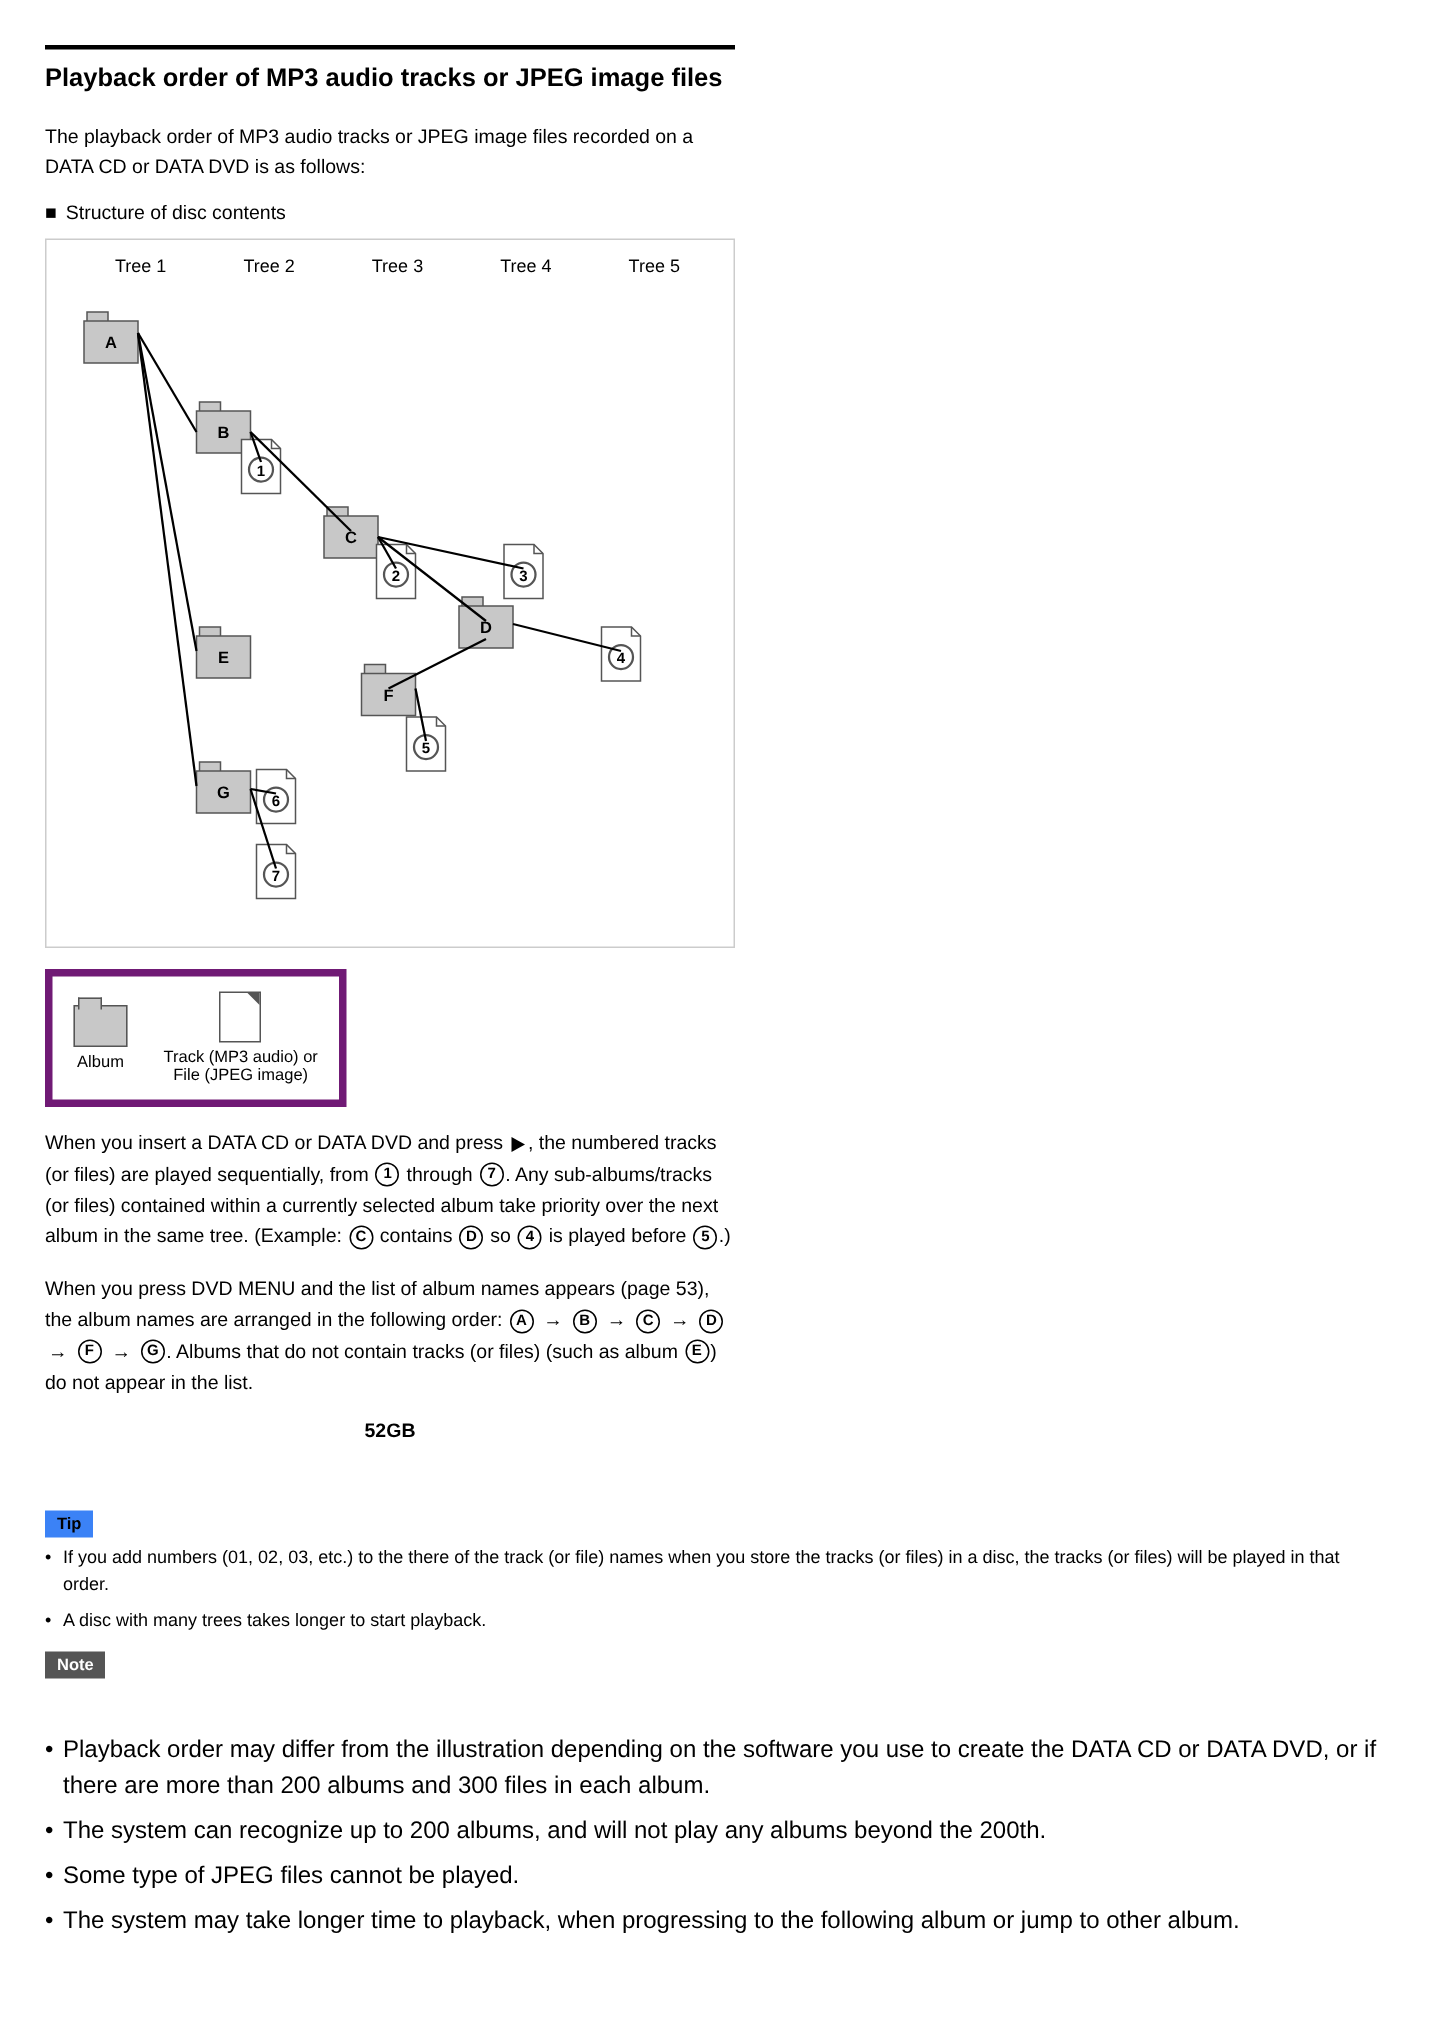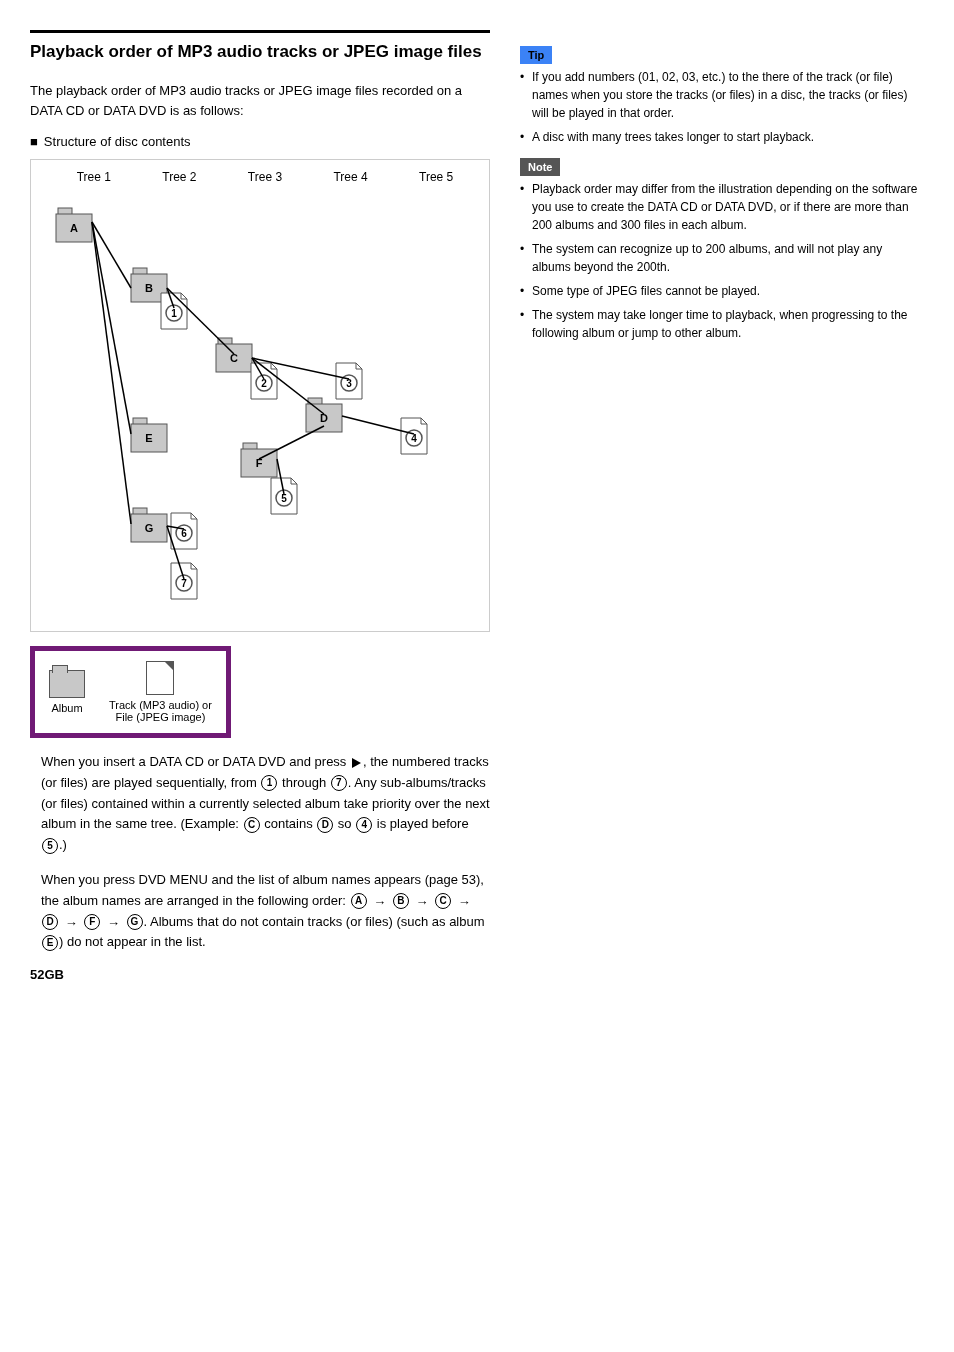--- a/index.html
+++ b/index.html
@@ -6,21 +6,21 @@
     body {
       font-family: Arial, Helvetica, sans-serif;
       font-size: 13px;
       background: #fff;
       color: #000;
       width: 954px;
       min-height: 1352px;
     }
     .page {
       display: flex;
-      flex-direction: row;
+      flex-direction: column;
       padding: 30px 30px 20px 30px;
       gap: 30px;
     }
     .left-col {
       width: 460px;
       flex-shrink: 0;
     }
     .right-col {
       flex: 1;
     }
@@ -123,21 +123,20 @@
       width: 0;
       height: 0;
       border-style: solid;
       border-width: 0 8px 8px 0;
       border-color: transparent #555 transparent transparent;
     }
     .body-text {
       font-size: 13px;
       line-height: 1.6;
       margin-bottom: 14px;
-      margin-left: 11px;
     }
     
     .tip-box {
       background: #3b82f6;
       padding: 3px 8px;
       font-size: 11px;
       font-weight: bold;
       margin-bottom: 4px;
       display: inline-block;
     }
@@ -159,38 +158,40 @@
     .note-box {
       background: #555;
       padding: 3px 8px;
       font-size: 11px;
       font-weight: bold;
       color: #fff;
       margin-bottom: 4px;
       display: inline-block;
     }
     .note-content {
-      font-size: 12px;
+      font-size: 16px;
       line-height: 1.5;
       margin-bottom: 12px;
+      margin-top: 32px;
     }
     .note-content p {
       margin-bottom: 6px;
       padding-left: 12px;
       position: relative;
     }
     .note-content p::before {
       content: '•';
       position: absolute;
       left: 0;
     }
     .page-num {
       font-size: 13px;
       font-weight: bold;
       margin-top: 4px;
+      text-align: center;
     }
     .circle-letter {
       display: inline-flex;
       align-items: center;
       justify-content: center;
       width: 16px;
       height: 16px;
       border-radius: 50%;
       border: 1.5px solid #000;
       font-size: 10px;

